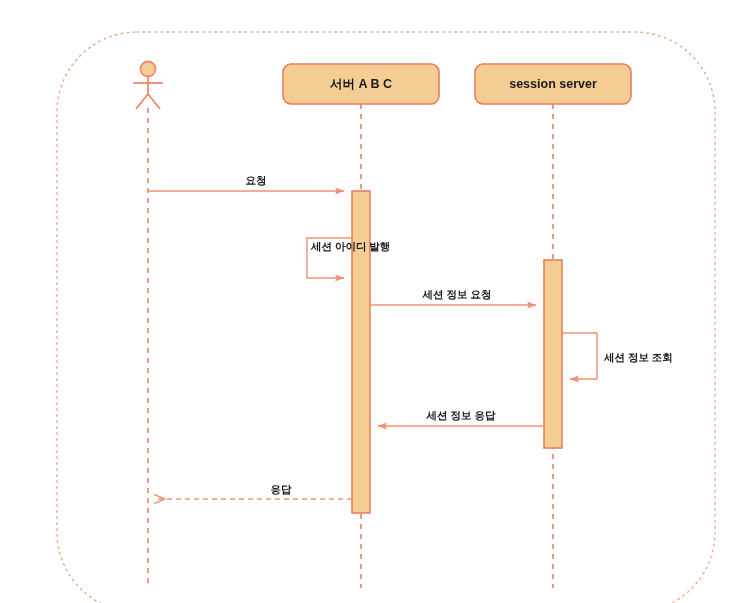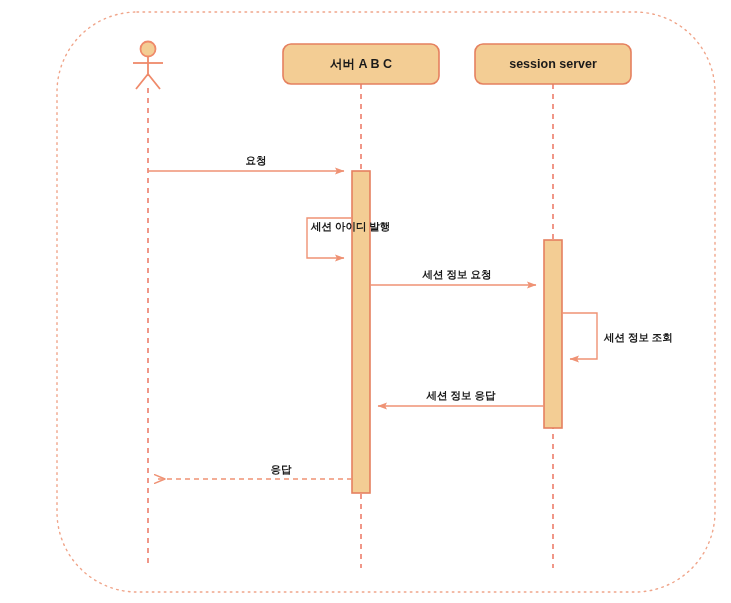--- a/index.html
+++ b/index.html
@@ -10,20 +10,21 @@
   body {
     width: 731px;
     height: 603px;
     font-family: "Liberation Sans", sans-serif;
     overflow: hidden;
   }
   #diagram-root {
     position: relative;
     width: 731px;
     height: 517px;
+    margin-top: 20px;
   }
   #diagram-svg {
     position: absolute;
     left: 0;
     top: 0;
     display: block;
   }
   .lifeline-title {
     font-family: "Liberation Sans", sans-serif;
     font-size: 12.5px;

